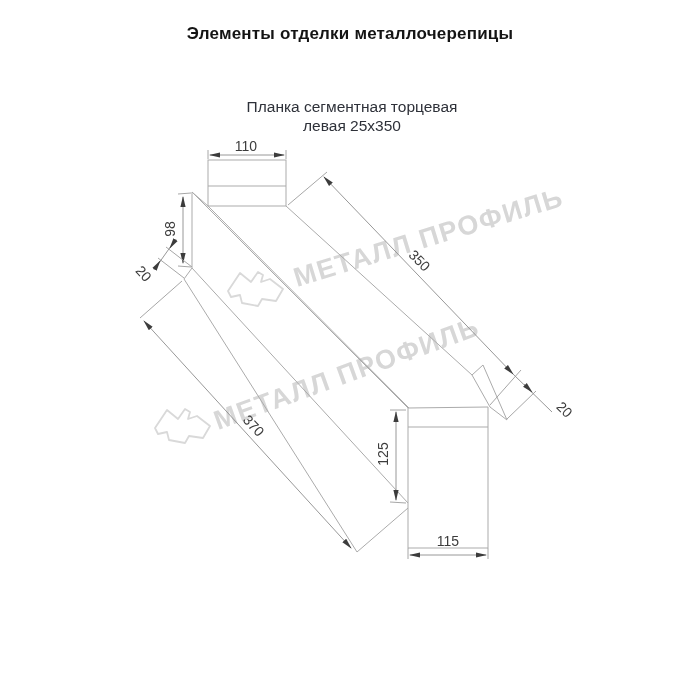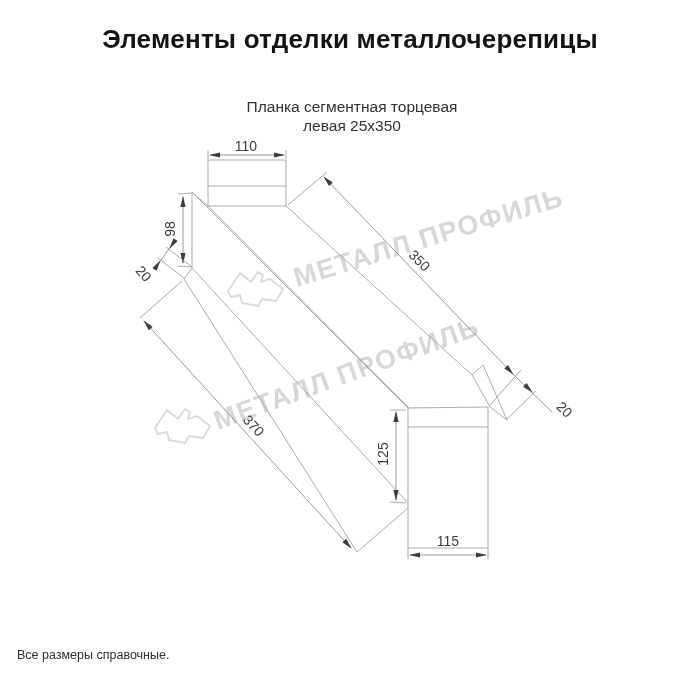--- a/index.html
+++ b/index.html
@@ -2,21 +2,21 @@
 <html><head>
 <meta charset="utf-8">
 <style>
   html,body{margin:0;padding:0;}
   body{
     width:700px;height:700px;position:relative;background:#ffffff;
     font-family:"Liberation Sans", sans-serif;overflow:hidden;
   }
   .page-title{
     position:absolute;top:24px;left:0;width:700px;text-align:center;
-    font-size:26px;font-weight:bold;color:#141414;letter-spacing:.2px;
+    font-size:17px;font-weight:bold;color:#141414;letter-spacing:.2px;
   }
   .drawing-subtitle{
     position:absolute;top:97px;left:0;width:704px;text-align:center;
     font-size:15.5px;color:#2e3139;line-height:19px;
   }
   .footer-notes{
     position:absolute;left:17px;top:645px;width:660px;
     font-size:12.5px;color:#2f2f2f;line-height:20px;
   }
   svg.drawing{position:absolute;left:0;top:0;}
@@ -135,14 +135,13 @@
 
   <g>
     <line class="ext" x1="408" y1="548" x2="408" y2="559"></line>
     <line class="ext" x1="488" y1="548" x2="488" y2="559"></line>
     <line class="dml" x1="410" y1="555" x2="486" y2="555" marker-start="url(#arr)" marker-end="url(#arr)"></line>
     <text class="dimtxt" x="448" y="546" text-anchor="middle">115</text>
   </g>
 </svg>
 
 <div class="footer-notes">
-  <div>Все размеры справочные.</div>
 </div>
 
 </body></html>

